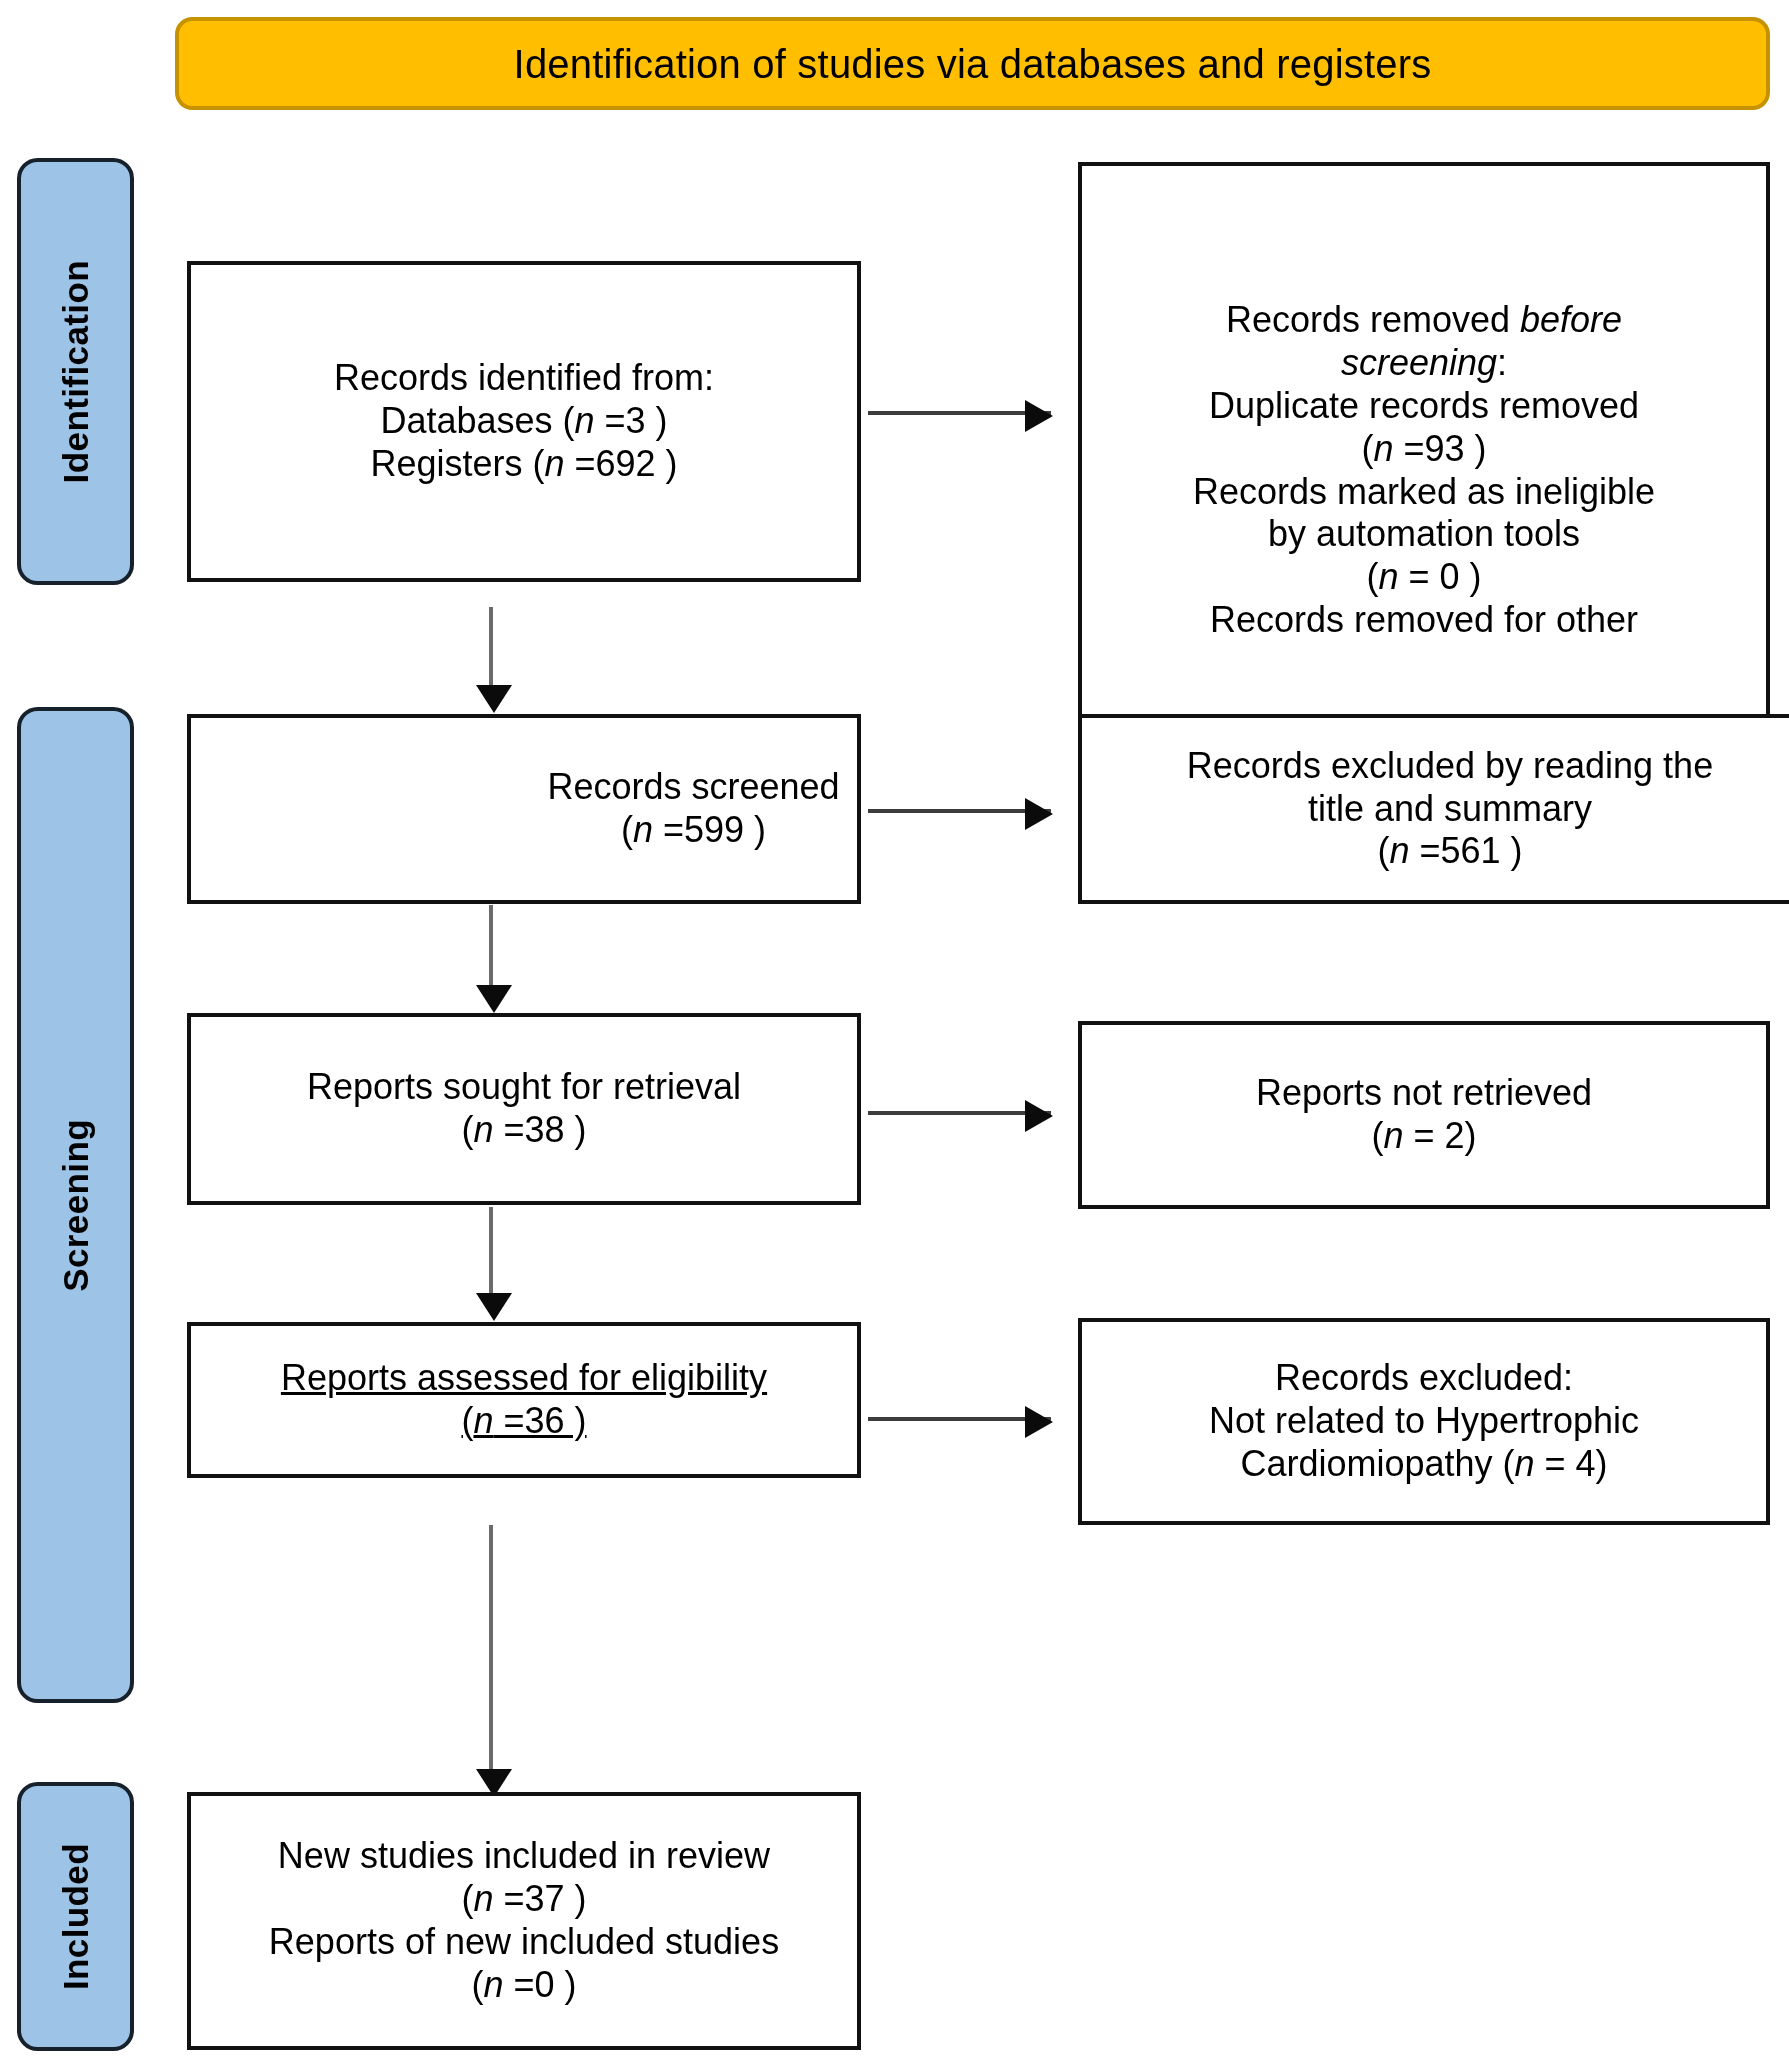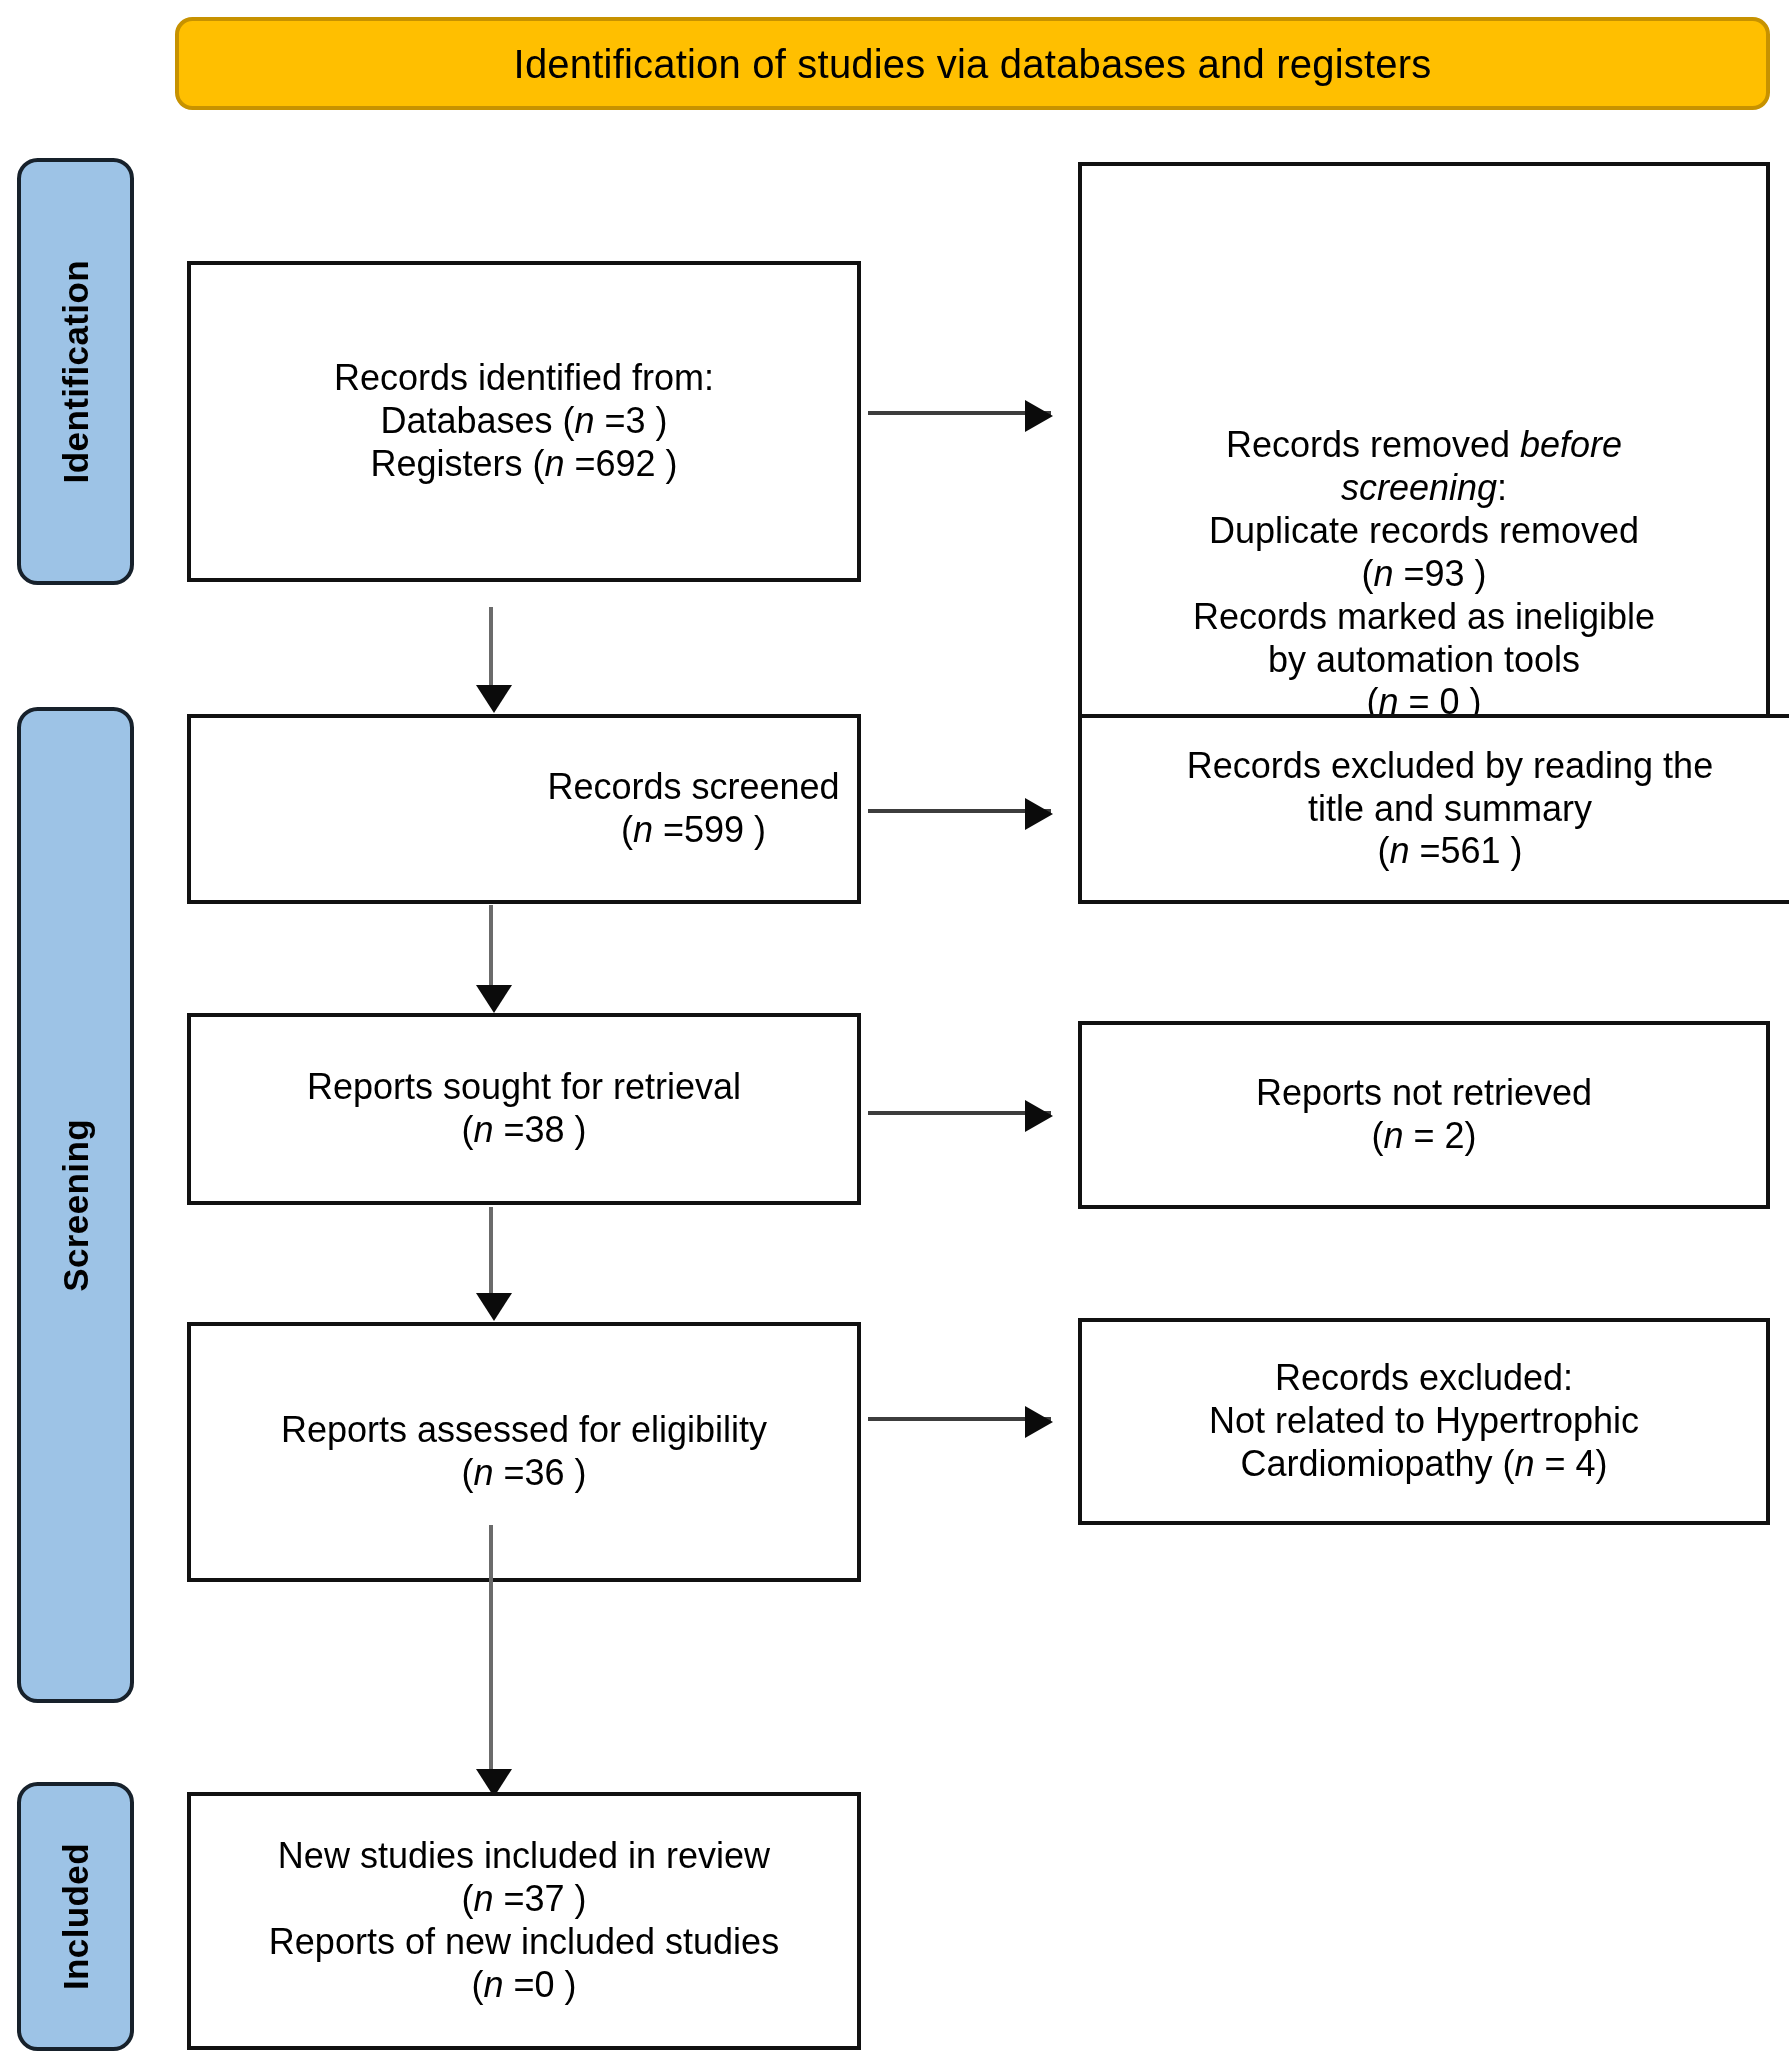--- a/index.html
+++ b/index.html
@@ -142,21 +142,21 @@
   <div class="box" style="left:187px; top:261px; width:674px; height:321px;align-items:center;">
     <div class="box-text">
       <div>Records identified from:</div>
       <div><span>Databases (</span><span class="it">n</span><span> =3 )</span></div>
       <div><span>Registers (</span><span class="it">n</span><span> =692 )</span></div>
     </div>
   </div>
 
   <div class="arrow-h" style="left:868px; top:411px; width:183px;"></div>
 
-  <div class="box" style="left:1078px; top:162px; width:692px; height:617px;align-items:flex-end;">
+  <div class="box" style="left:1078px; top:162px; width:692px; height:617px;">
     <div class="box-text">
       <div><span>Records removed </span><span class="it">before</span></div>
       <div><span class="it">screening</span><span>:</span></div>
       <div>Duplicate records removed</div>
       <div><span>(</span><span class="it">n</span><span> =93 )</span></div>
       <div>Records marked as ineligible</div>
       <div>by automation tools</div>
       <div><span>(</span><span class="it">n</span><span> = 0 )</span></div>
       <div>Records removed for other</div>
     </div>
@@ -194,21 +194,21 @@
 
   <div class="box" style="left:1078px; top:1021px; width:692px; height:188px;">
     <div class="box-text">
       <div>Reports not retrieved</div>
       <div><span>(</span><span class="it">n</span><span> = 2)</span></div>
     </div>
   </div>
 
   <div class="arrow-v" style="left:489px; top:1207px; width:0; height:87px;"></div>
 
-  <div class="box" style="left:187px; top:1322px; width:674px; height:260px;">
+  <div class="box" style="left:187px; top:1322px; width:674px; height:156px;text-decoration:underline;">
     <div class="box-text">
       <div>Reports assessed for eligibility</div>
       <div><span>(</span><span class="it">n</span><span> =36 )</span></div>
     </div>
   </div>
 
   <div class="arrow-h" style="left:868px; top:1417px; width:183px;"></div>
 
   <div class="box" style="left:1078px; top:1318px; width:692px; height:207px;">
     <div class="box-text">

